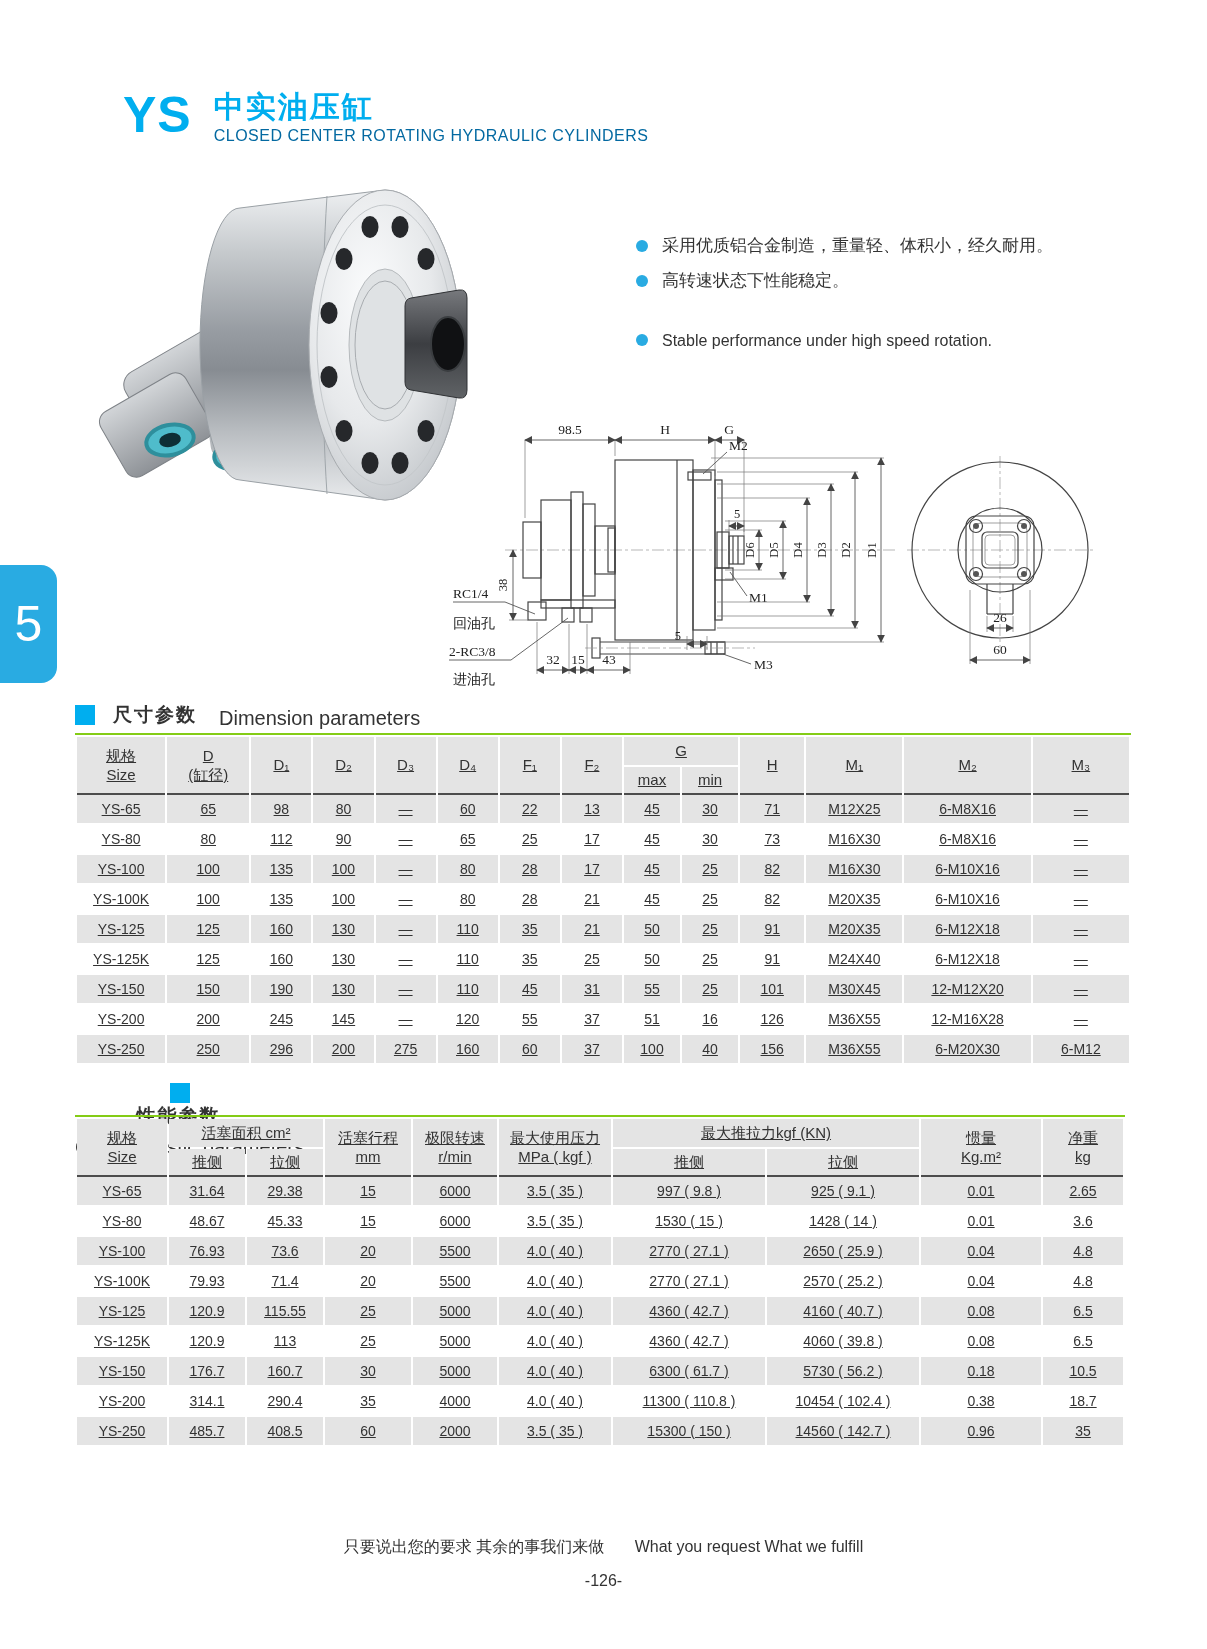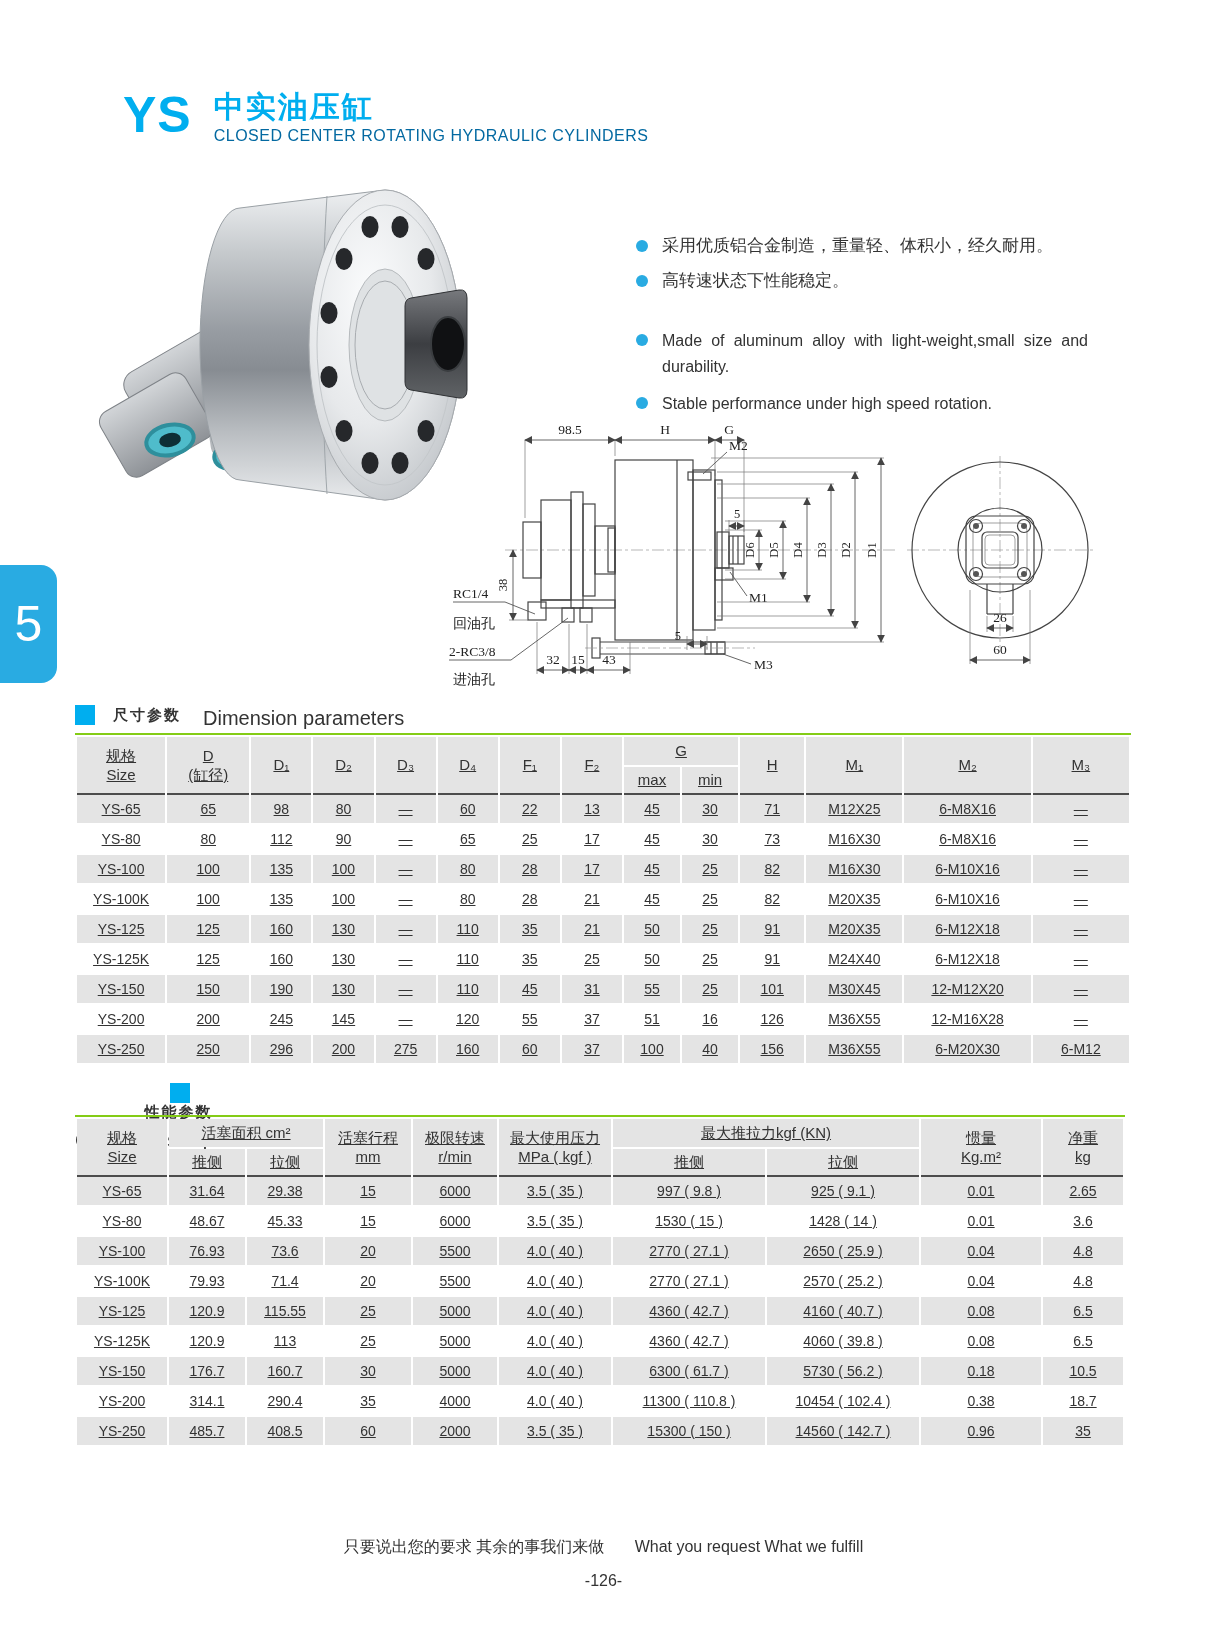--- a/index.html
+++ b/index.html
@@ -21,21 +21,21 @@
   .gap28{height:24px;}
 
   
   .tab5{position:absolute;left:0;top:565px;width:57px;height:118px;background:#29ABE2;
         border-radius:0 16px 16px 0;display:flex;align-items:center;justify-content:center;
         color:#fff;font-size:50px;font-weight:400;}
 
   
   .sect{position:absolute;left:75px;display:flex;align-items:center;}
   .sect .sq{width:20px;height:20px;background:#00AEEF;margin-right:18px;}
-  .sect .cn{font-size:15px;font-weight:bold;color:#333;letter-spacing:2px;margin-right:22px;}
+  .sect .cn{font-size:19px;font-weight:bold;color:#333;letter-spacing:2px;margin-right:22px;}
   .sect .en{font-size:20px;color:#333;margin-top:7px;}
 
   
   .dtable{border-collapse:separate;border-spacing:2px;table-layout:fixed;
           border-top:2px solid #84cc16;position:absolute;left:75px;text-decoration:underline;}
   .dtable th{background:#e4e4e4;font-weight:normal;font-size:15px;color:#333;padding:2px 0;line-height:1.3;}
   .dtable td{background:#fff;font-size:14px;color:#333;text-align:center;height:28px;padding:0;}
   .dtable tbody tr:nth-child(odd) td{background:#e4e4e4;}
   .hb{box-shadow:0 2px 0 #4c4c4c;}
   .r1h{height:24px;} .r2h{height:22px;}
@@ -129,21 +129,20 @@
       <ellipse cx="310" cy="167" rx="30" ry="64" fill="none" stroke="#a8acb0"></ellipse>
       <path d="M336,120 L384,112 Q392,111 392,120 L392,212 Q392,221 384,220 L336,212 Q330,211 330,204 L330,128 Q330,121 336,120 Z" fill="url(#gHub)" stroke="#2f3134"></path>
       <ellipse cx="373" cy="166" rx="17" ry="27" fill="#101113" stroke="#3a3d40" stroke-width="2"></ellipse>
     </g>
   </svg>
 
   <div class="features">
     <div class="feat"><span class="dot"></span><span>采用优质铝合金制造，重量轻、体积小，经久耐用。</span></div>
     <div class="feat"><span class="dot"></span><span>高转速状态下性能稳定。</span></div>
     <div class="gap28"></div>
-    <div class="feat en"><span class="dot"></span><span>Made of aluminum alloy with light-weight,small size and durability.</span></div>
     <div class="feat en"><span class="dot"></span><span>Stable performance under high speed rotation.</span></div>
   </div>
 
   <svg style="position:absolute;left:425px;top:390px;" width="680" height="300" viewBox="0 0 680 300">
     <defs>
       <marker id="arr" viewBox="0 0 10 10" refX="9" refY="5" markerWidth="9" markerHeight="9" orient="auto-start-reverse">
         <path d="M0,0L10,5L0,10z" fill="#444"></path>
       </marker>
     </defs>
 

